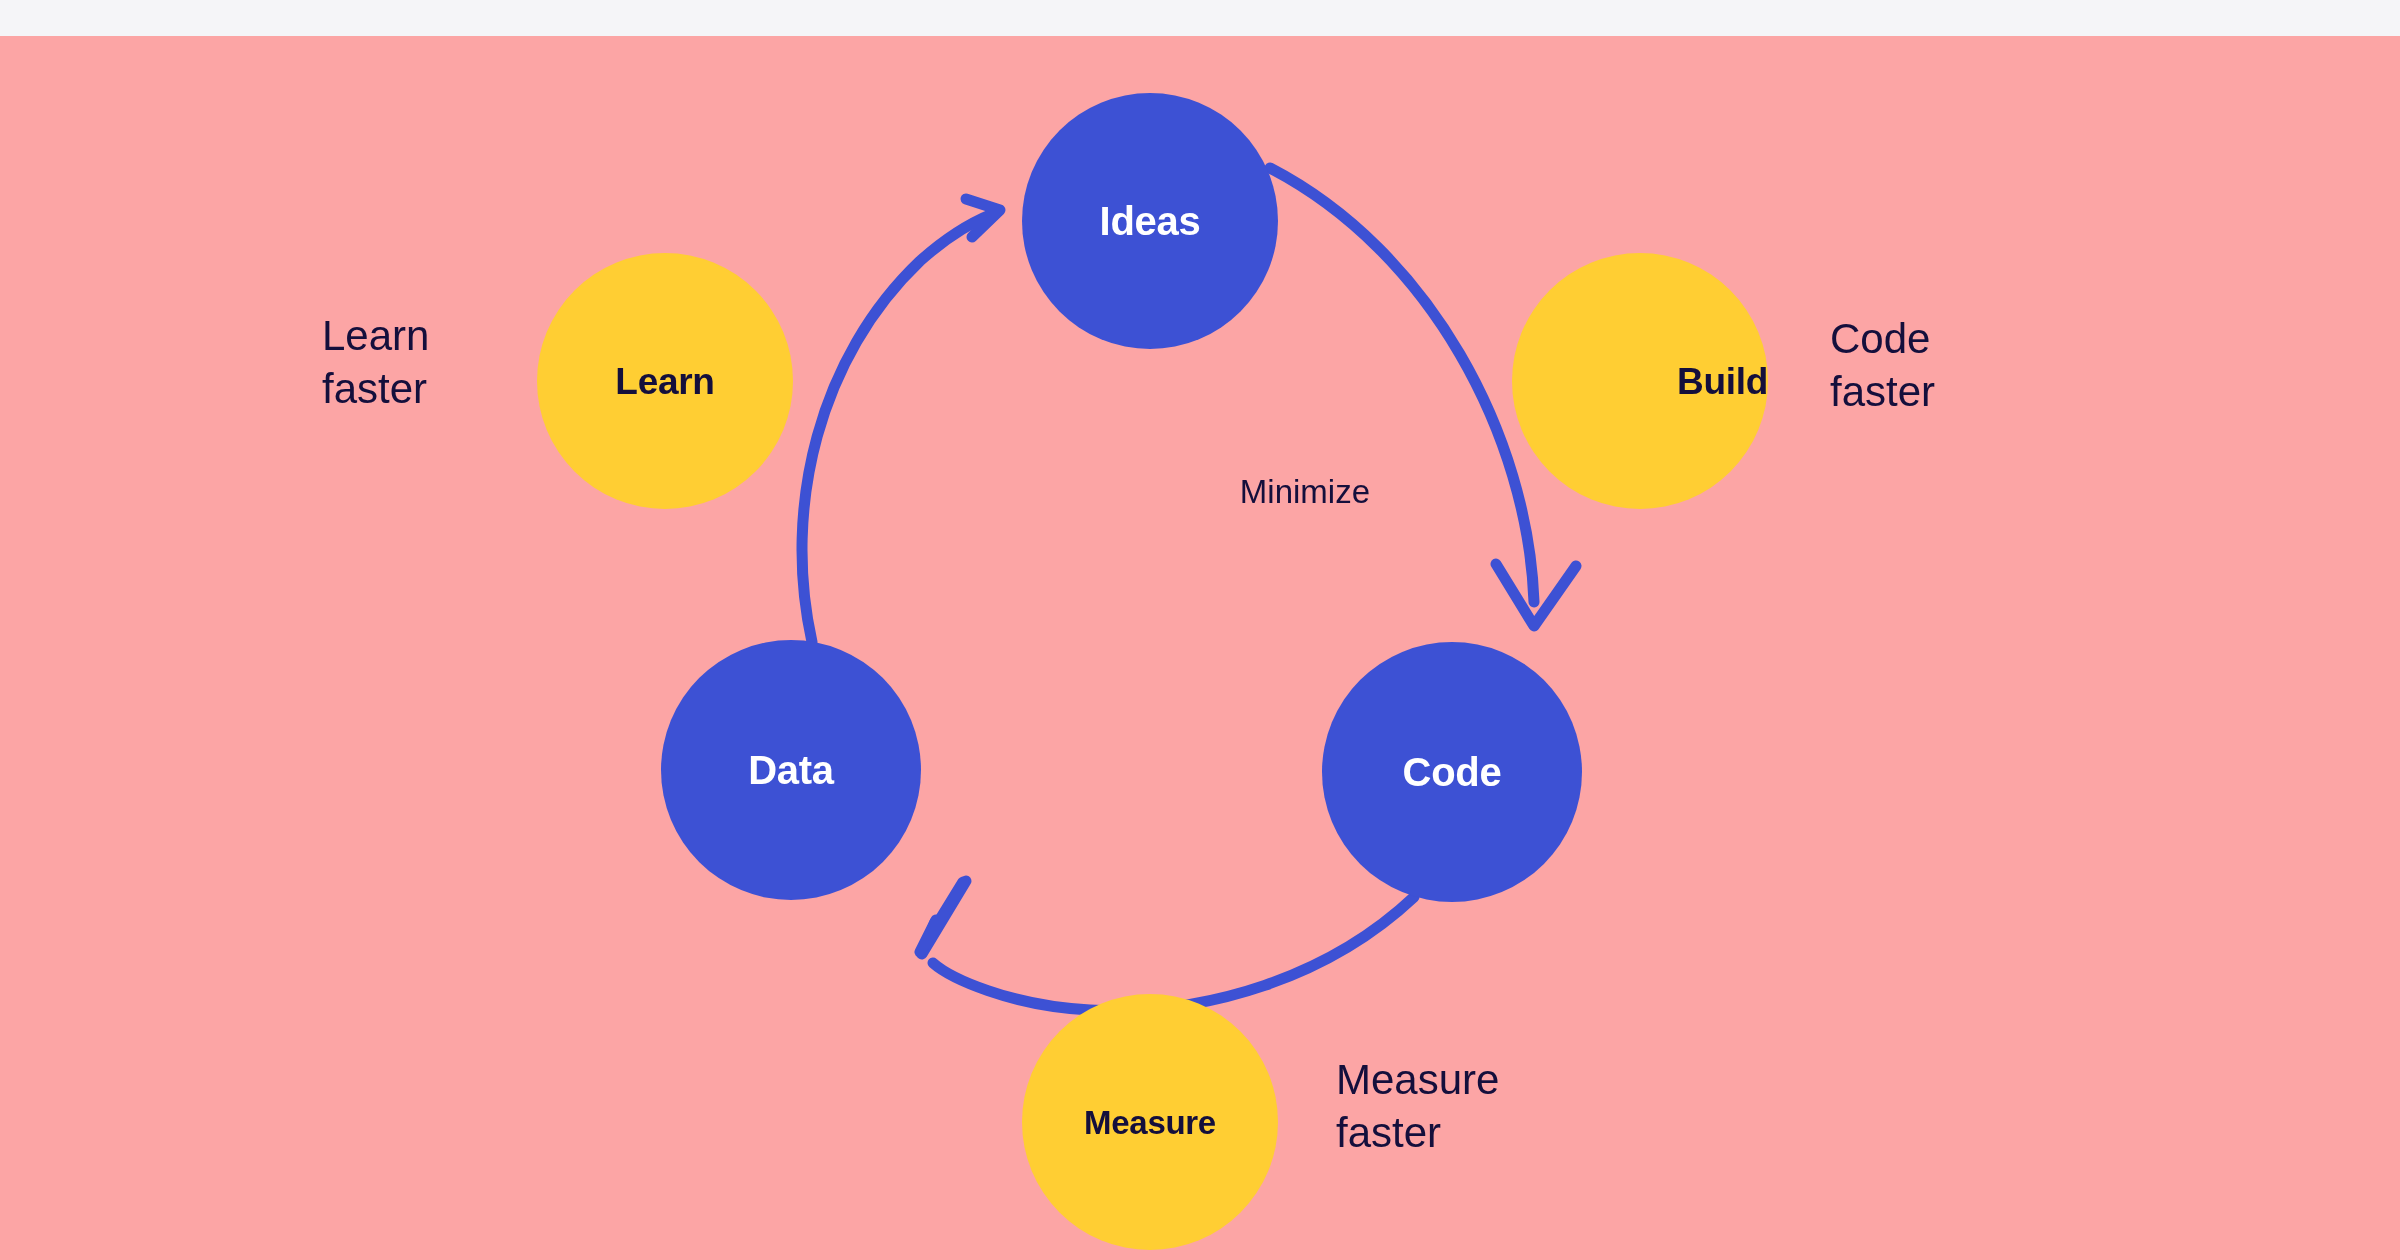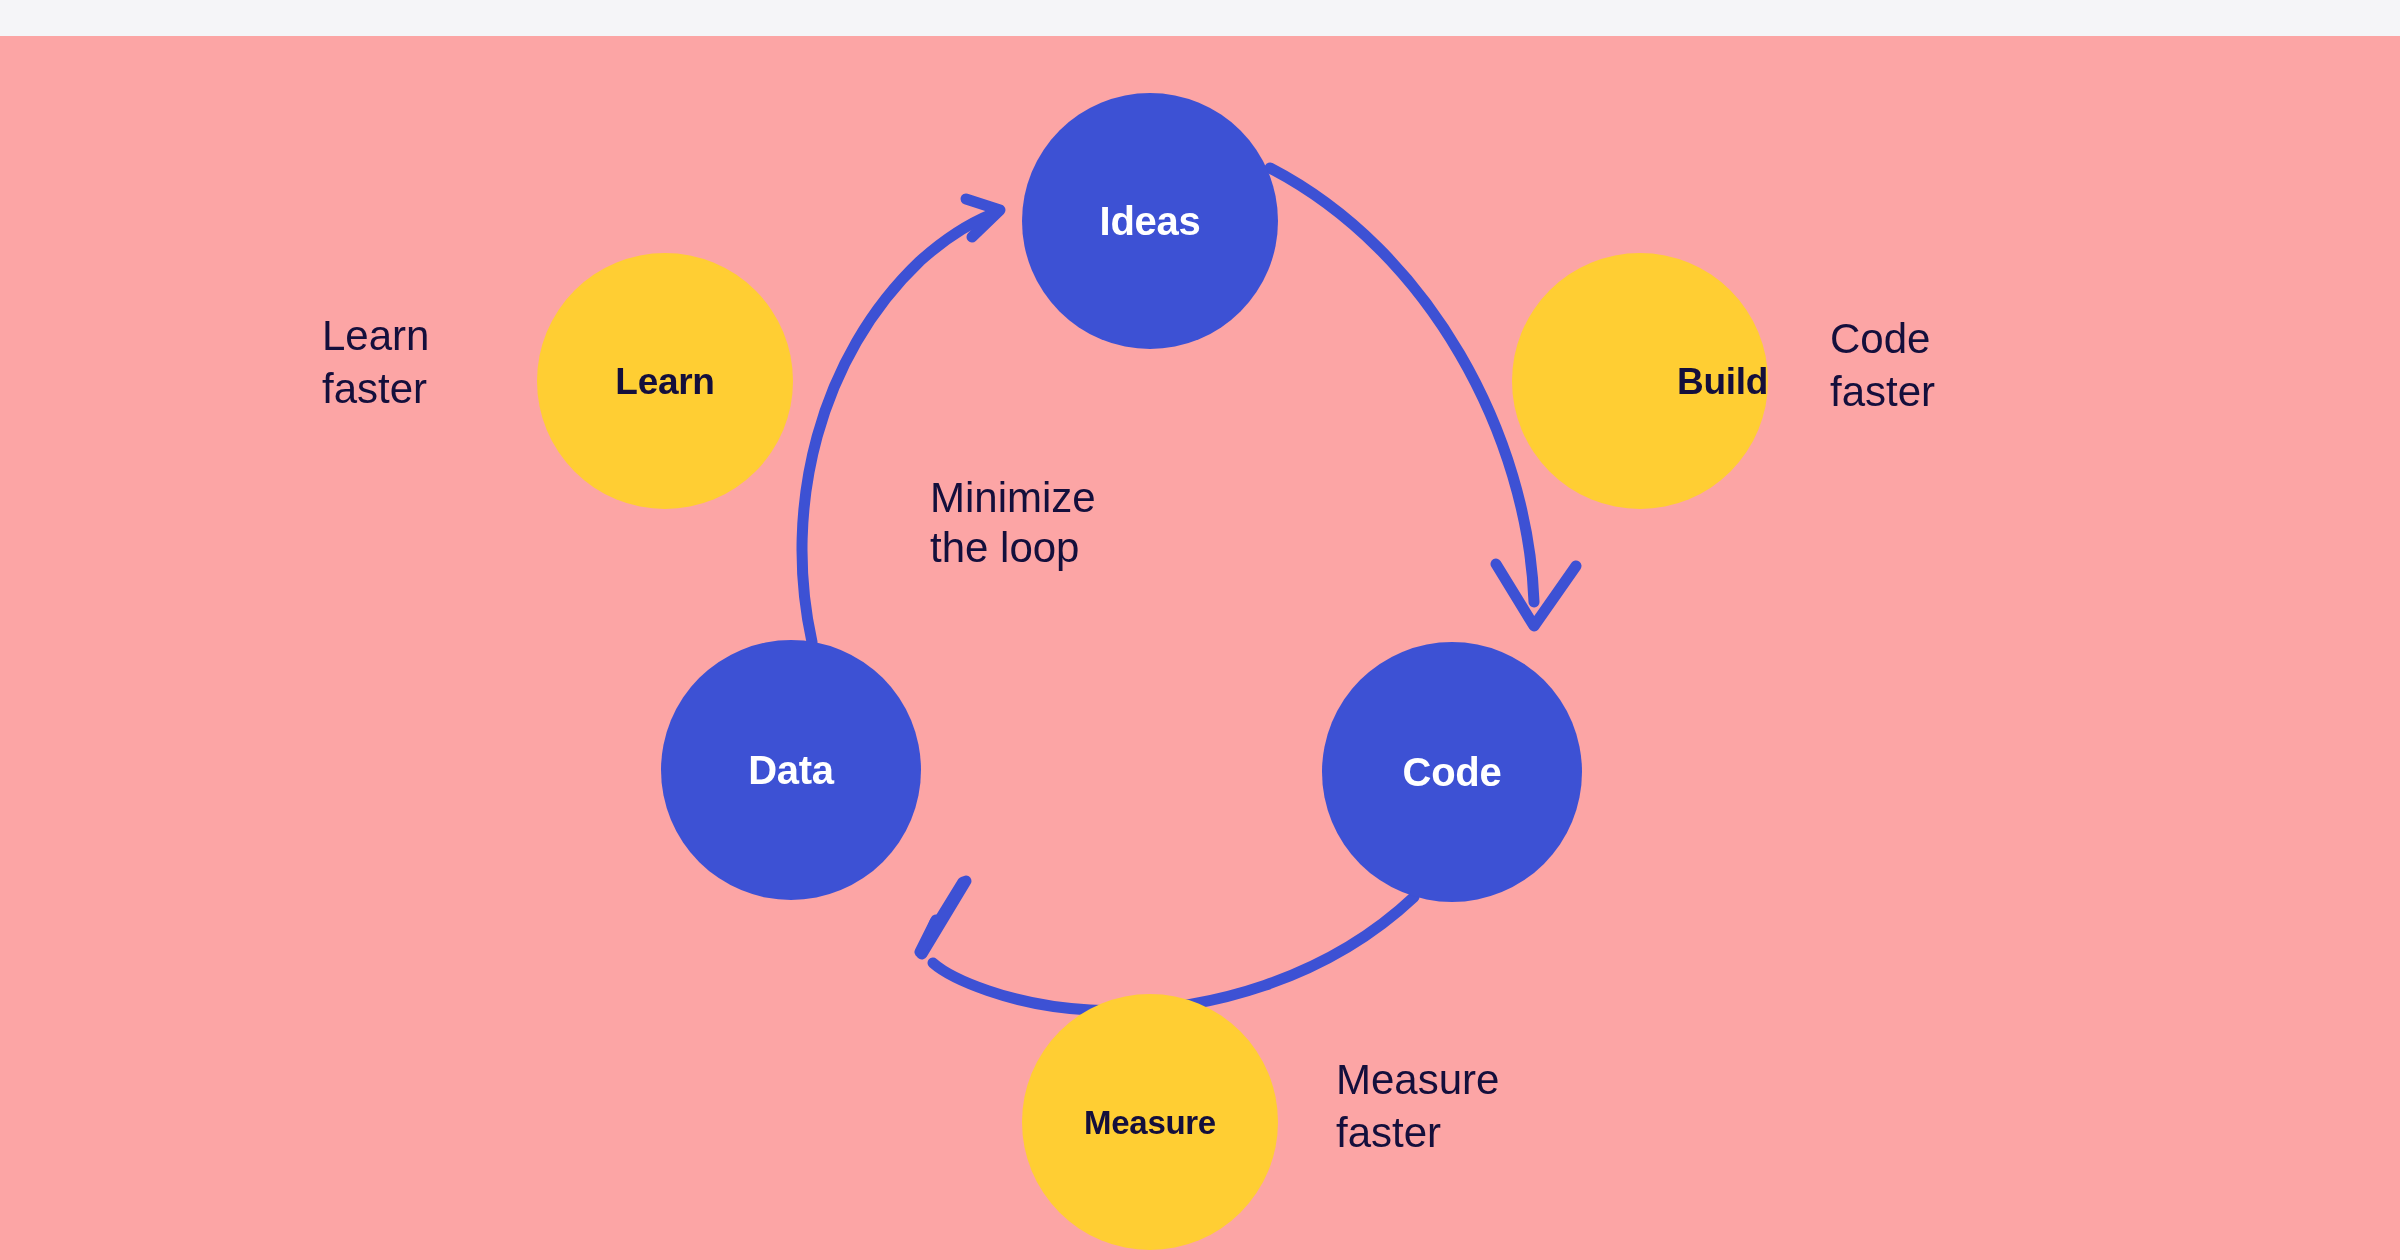--- a/index.html
+++ b/index.html
@@ -66,23 +66,23 @@
   #node-measure { left: 1022px; top: 957px;  width: 257px; height: 257px; }
   #node-learn   .node-label { font-size: 37px; }
   #node-build   .node-label { font-size: 37px; }
   #node-measure .node-label { font-size: 33px; }
   
   #center-caption {
     position: absolute;
     left: 930px;
     top: 437px;
     width: 440px;
-    text-align: left;
+    text-align: right;
     color: #140f3c;
-    font-size: 42px;
+    font-size: 33px;
     line-height: 1.18;
     font-weight: 400;
   }
   #center-caption .cap-line { display: block; }
   
   .side-caption {
     position: absolute;
     color: #140f3c;
     font-size: 42px;
     line-height: 1.25;
@@ -133,21 +133,20 @@
   <div class="node-circle stage-yellow" id="node-build" style="left: 1512px; top: 217px; width: 256px; height: 256px; background: rgb(255, 206, 51); justify-content: flex-end;">
     <span class="node-label" style="color: rgb(20, 15, 60);">Build</span>
   </div>
 
   <div class="node-circle stage-yellow" id="node-measure" style="left: 1022px; top: 958px; width: 256px; height: 256px; background: rgb(255, 206, 51);">
     <span class="node-label" style="color: rgb(20, 15, 60);">Measure</span>
   </div>
 
   <div id="center-caption">
     <span class="cap-line">Minimize</span>
-    <span class="cap-line">the loop</span>
   </div>
 
   <div class="side-caption" id="caption-learn">
     <span class="cap-line">Learn</span>
     <span class="cap-line">faster</span>
   </div>
 
   <div class="side-caption" id="caption-build">
     <span class="cap-line">Code</span>
     <span class="cap-line">faster</span>

